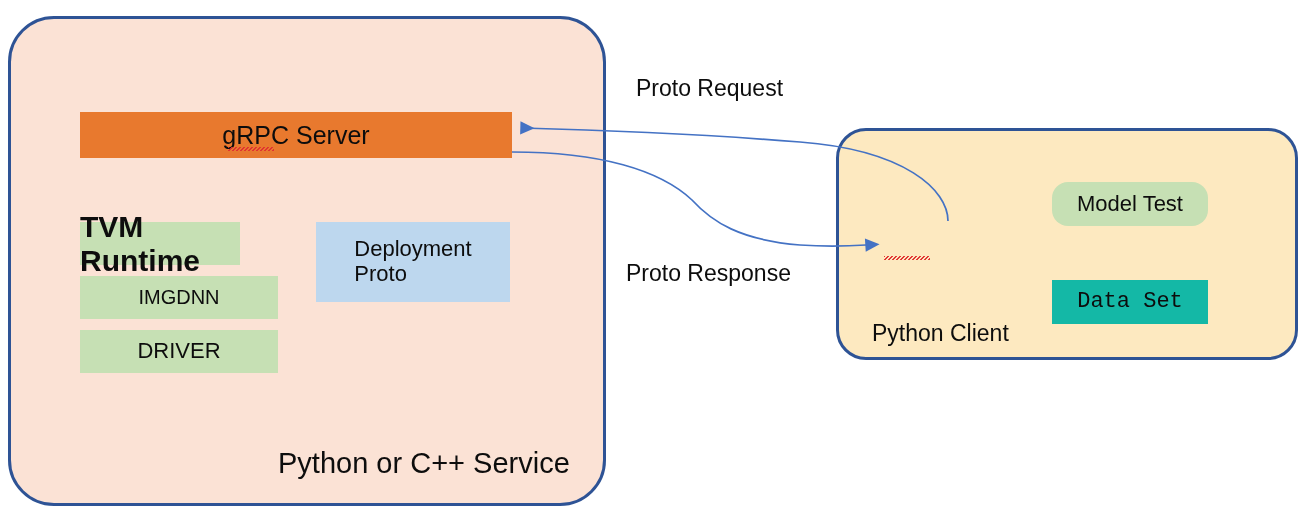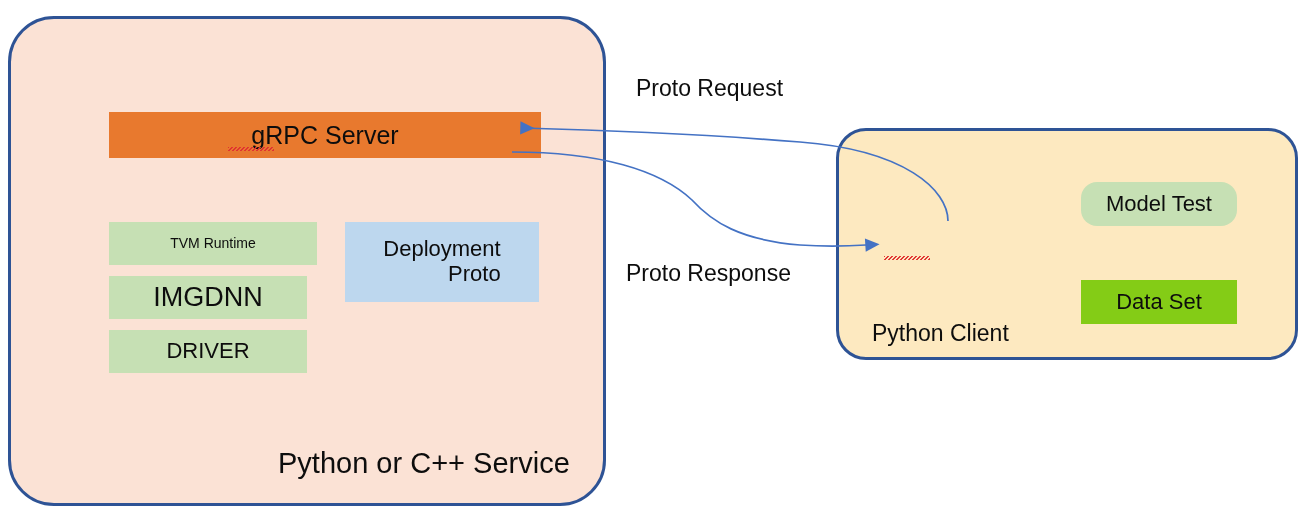--- a/index.html
+++ b/index.html
@@ -43,37 +43,36 @@
     border-radius: 30px;
   }
 
   
   .block {
     position: absolute;
     box-sizing: border-box;
     display: flex;
     align-items: center;
     justify-content: center;
-    text-align: right;
+    text-align: left;
     color: #0d0d0d;
     line-height: 1.12;
     white-space: pre-line;
-    margin-left: 29px;
   }
   .block.orange { background: #E8792E; }
   .block.green  { background: #C6E0B4; }
   .block.blue   { background: #BDD7EE; }
-  .block.ltblue { background: #84cc16; }
+  .block.ltblue { background: #14b8a6; font-family: Liberation Mono, monospace; }
 
   #grpc-server {
     left: 80px;  top: 112px;  width: 432px; height: 46px;
     font-size: 25px;
   }
-  #tvm-runtime { left: 80px; top: 222px; width: 208px; height: 43px; font-size: 14px; }
-  #imgdnn      { left: 80px; top: 276px; width: 198px; height: 43px; font-size: 27px; }
+  #tvm-runtime { left: 80px; top: 222px; width: 160px; height: 43px; font-size: 30px; font-weight: bold; }
+  #imgdnn      { left: 80px; top: 276px; width: 198px; height: 43px; font-size: 20px; }
   #driver      { left: 80px; top: 330px; width: 198px; height: 43px; font-size: 22px; }
   #gpu-nna     { left: 80px; top: 390px; width: 198px; height: 43px; font-size: 22px; }
 
   #deployment-model {
     left: 316px; top: 222px; width: 194px; height: 80px;
     font-size: 22px;
   }
 
   #grpc-stub {
     left: 874px; top: 222px; width: 146px; height: 45px;

